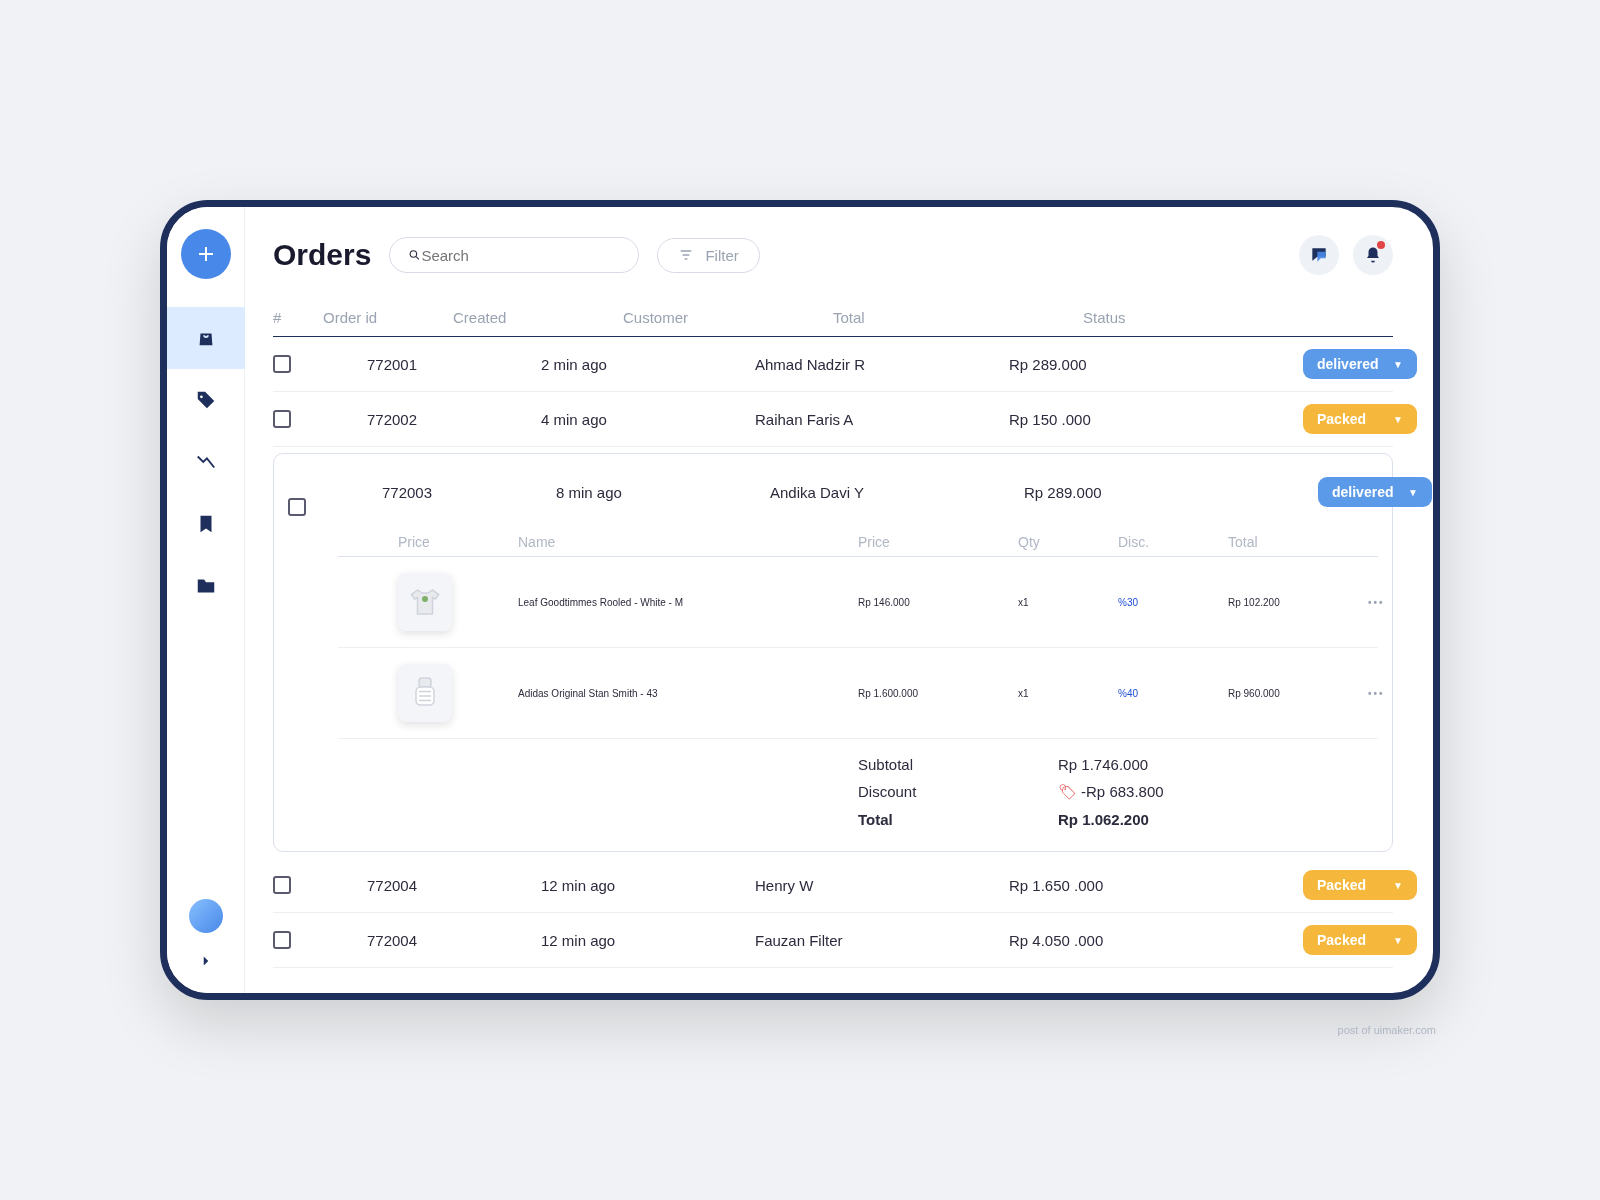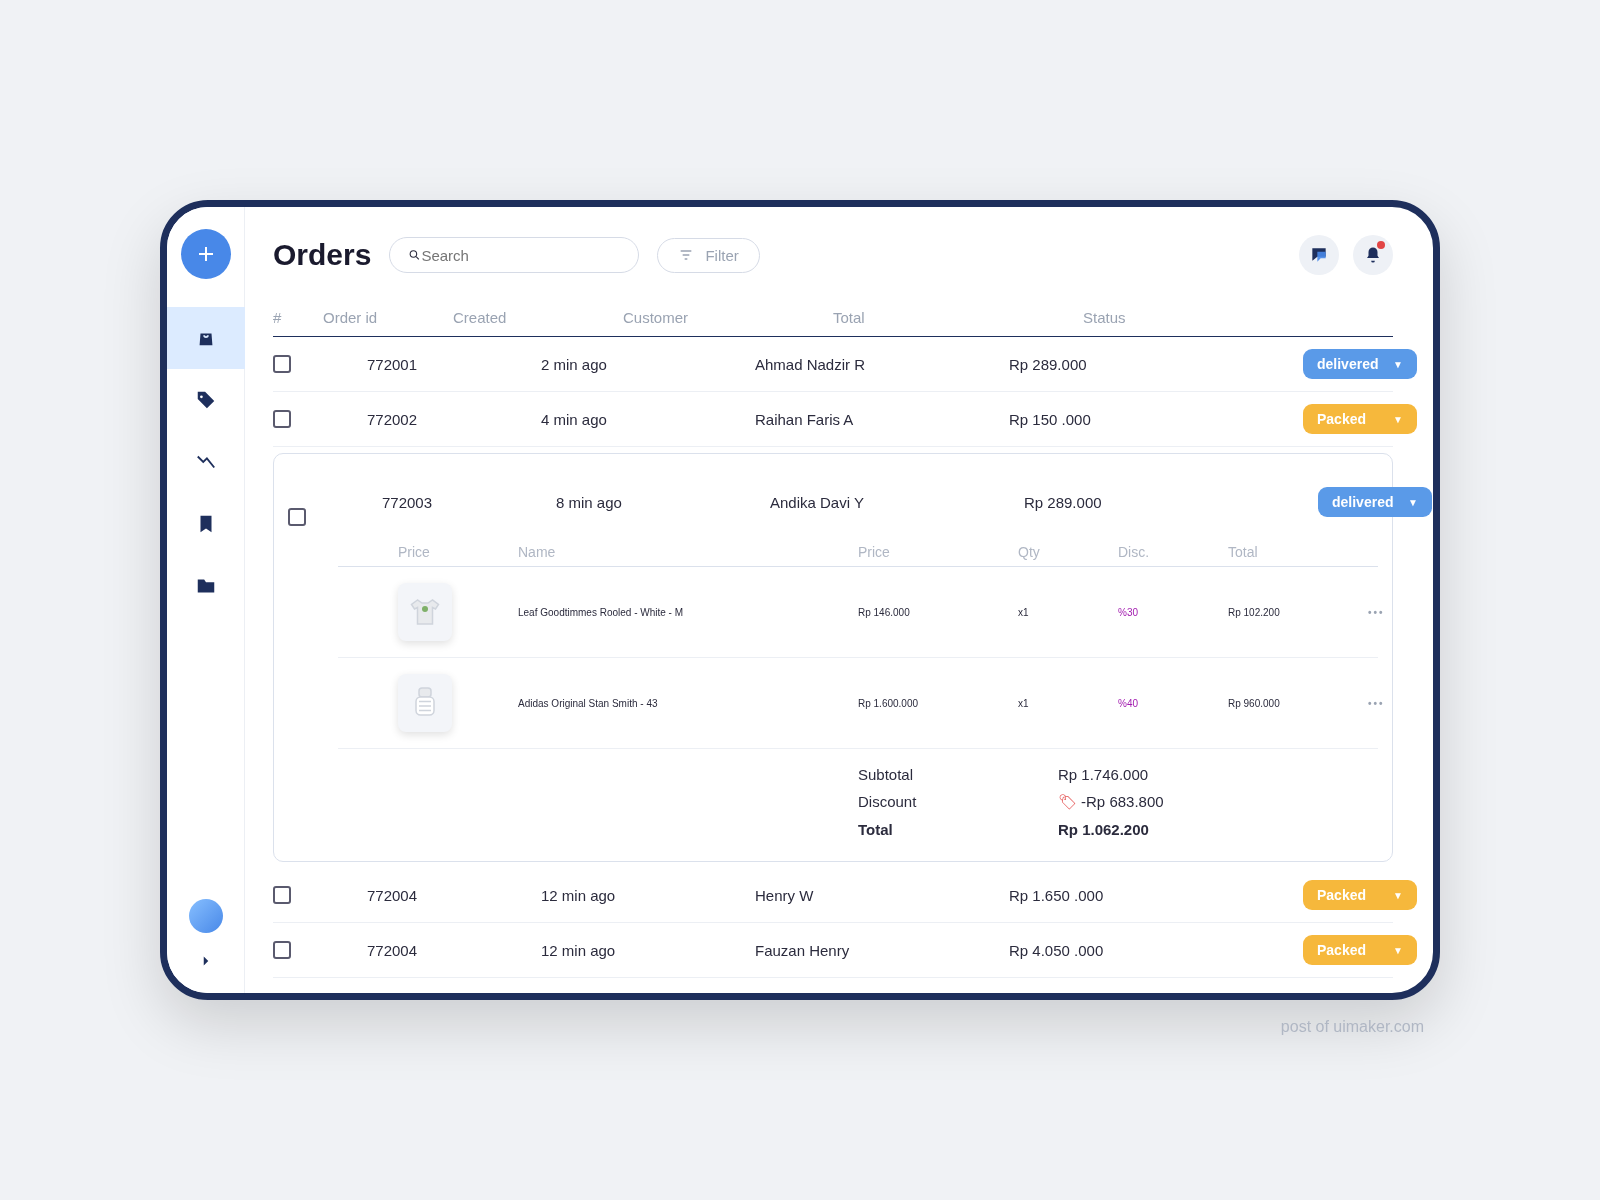--- a/index.html
+++ b/index.html
@@ -27,36 +27,36 @@
 .table-head { display: grid; grid-template-columns: 50px 130px 170px 210px 250px 200px 60px; padding: 10px 0; border-bottom: 1.5px solid #1e2f5c; color: #9aa3b2; font-size: 15px; }
 .row { display: grid; grid-template-columns: 50px 130px 170px 210px 250px 200px 60px; align-items: center; padding: 12px 0; border-bottom: 1px solid #eceff4; font-size: 15px; color: #2b2b3d; gap: 44px; }
 .checkbox { width: 18px; height: 18px; border: 2px solid #5a5a6e; border-radius: 3px; cursor: pointer; }
 .status-pill { display: inline-flex; align-items: center; justify-content: space-between; padding: 7px 14px; border-radius: 9px; color: #fff; font-size: 14px; font-weight: 600; width: 114px; cursor: pointer; }
 .status-pill.delivered { background: #5a9ae8; }
 .status-pill.packed { background: #f6b83c; }
 .pill-caret { font-size: 10px; }
 .row-toggle { width: 28px; height: 28px; border-radius: 50%; border: 1.5px solid #dbe1ec; display: flex; align-items: center; justify-content: center; cursor: pointer; color: #9aa3b2; font-size: 11px; }
 .row-toggle.open { border-color: #4888e8; color: #4888e8; }
 
-.expanded { border: 1.5px solid #dbe1ec; border-radius: 10px; padding: 12px 14px 18px 14px; margin: 6px 0; }
+.expanded { border: 1.5px solid #dbe1ec; border-radius: 10px; padding: 2px 14px 18px 14px; margin: 6px 0; }
 .expanded .row { border-bottom: none; }
 .detail-head { display: grid; grid-template-columns: 60px 120px 340px 160px 100px 110px 140px 60px; padding: 6px 0; border-bottom: 1px solid #dbe1ec; color: #b0b7c4; font-size: 14px; margin-left: 50px; }
 .detail-row { display: grid; grid-template-columns: 60px 120px 340px 160px 100px 110px 140px 60px; align-items: center; padding: 16px 0; border-bottom: 1px solid #eceff4; font-size: 10px; color: #2b2b3d; margin-left: 50px; }
 .detail-row:last-of-type { border-bottom: 1px solid #dbe1ec; }
 .thumb { width: 54px; height: 58px; border-radius: 8px; background: #f3f5f9; box-shadow: 0 3px 8px rgba(0,0,0,0.12); display: flex; align-items: center; justify-content: center; }
-.disc { color: #a21caf; font-weight: 500; }
+.disc { color: #1d4ed8; font-weight: 500; }
 .dots { color: #9aa3b2; letter-spacing: 2px; font-weight: 700; cursor: pointer; }
 .summary { margin-left: 50px; padding-top: 12px; }
 .sum-row { display: grid; grid-template-columns: 520px 200px 200px; padding: 5px 0; font-size: 15px; }
 .sum-row .lbl { grid-column: 2; color: #2b2b3d; }
 .sum-row .val { grid-column: 3; color: #2b2b3d; }
 .sum-row.total .lbl, .sum-row.total .val { font-weight: 800; }
 .tag-icon { display: inline-block; color: #e24545; margin-right: 4px; }
 
-.watermark { position: absolute; bottom: -36px; right: 16px; font-size: 16px; color: #b0b7c4; }
+.watermark { position: absolute; bottom: -36px; right: 4px; font-size: 11px; color: #b0b7c4; }
 .outer { position: relative; }
 </style>
 </head>
 <body>
 
 <div class="outer">
 <div class="app-window">
 
   <div class="sidebar">
     <div class="sidebar-add">
@@ -273,21 +273,21 @@
             <div class="row-toggle">▼</div>
           </div>
     </div>
 
     <div class="row">
       <div>
             <div class="checkbox"></div>
           </div>
       <div>772004</div>
       <div>12 min ago</div>
-      <div>Fauzan Henry</div>
+      <div>Fauzan Filter</div>
       <div>Rp 4.050 .000</div>
       <div><div class="status-pill packed">
               <span>Packed</span>
               <span class="pill-caret">▼</span>
             </div></div>
       <div>
             <div class="row-toggle">▼</div>
           </div>
     </div>
 

